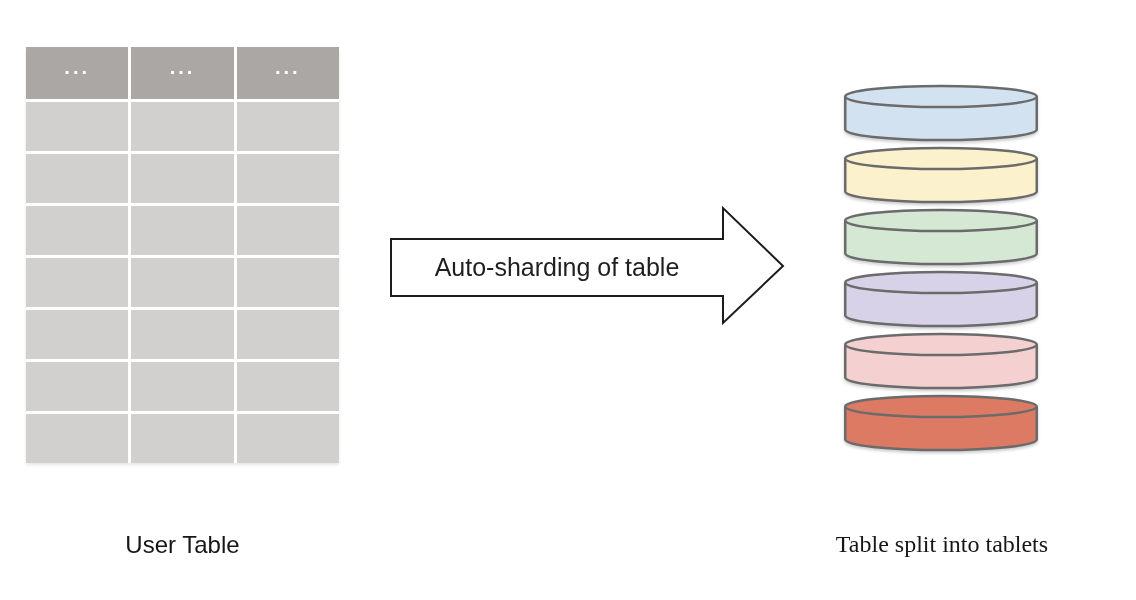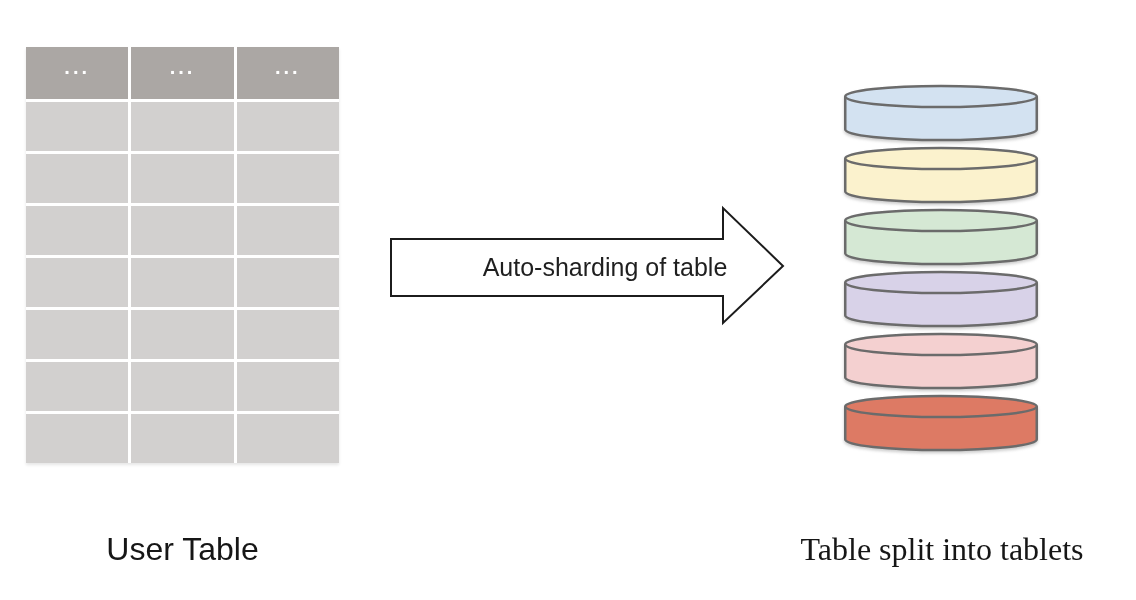--- a/index.html
+++ b/index.html
@@ -29,36 +29,36 @@
   }
   .header-cell .dots { transform: translateY(-6px); }
   .body-cell { height: 49px; }
 
   
   .arrow-svg { position: absolute; left: 389px; top: 205px; overflow: visible; }
   .arrow-label {
     position: absolute;
     left: 391px; top: 239px; width: 332px; height: 57px;
     display: flex; align-items: center; justify-content: center;
-    font-size: 25px; color: #1f1f1f; white-space: nowrap; padding-left: 48px;
+    font-size: 25px; color: #1f1f1f; white-space: nowrap;
   }
 
   
   .tablet-stack {
     position: absolute;
     left: 842px; top: 84px;
     display: flex; flex-direction: column; gap: 4px;
   }
   .tablet svg { display: block; filter: drop-shadow(0 2px 1.5px rgba(110,110,110,0.35)); }
 
   
   .caption {
     position: absolute;
     top: 531px;
-    font-size: 32px;
+    font-size: 24px;
     text-align: center;
     white-space: nowrap;
   }
   .caption-left  { left: 26px;  width: 313px; }
   .caption-right { left: 772px; width: 340px; }
 </style>
 </head>
 <body style="background: rgb(255, 255, 255);">
 
 <div class="diagram">

